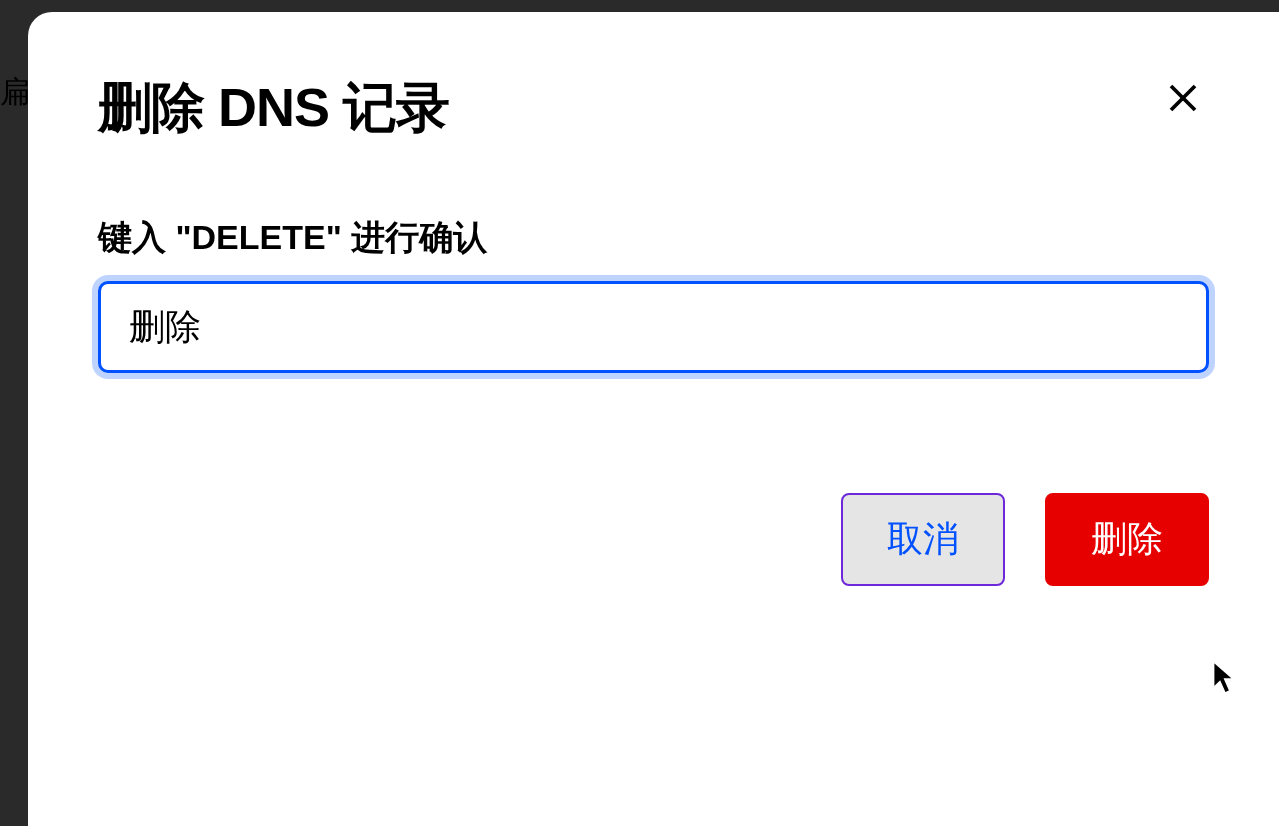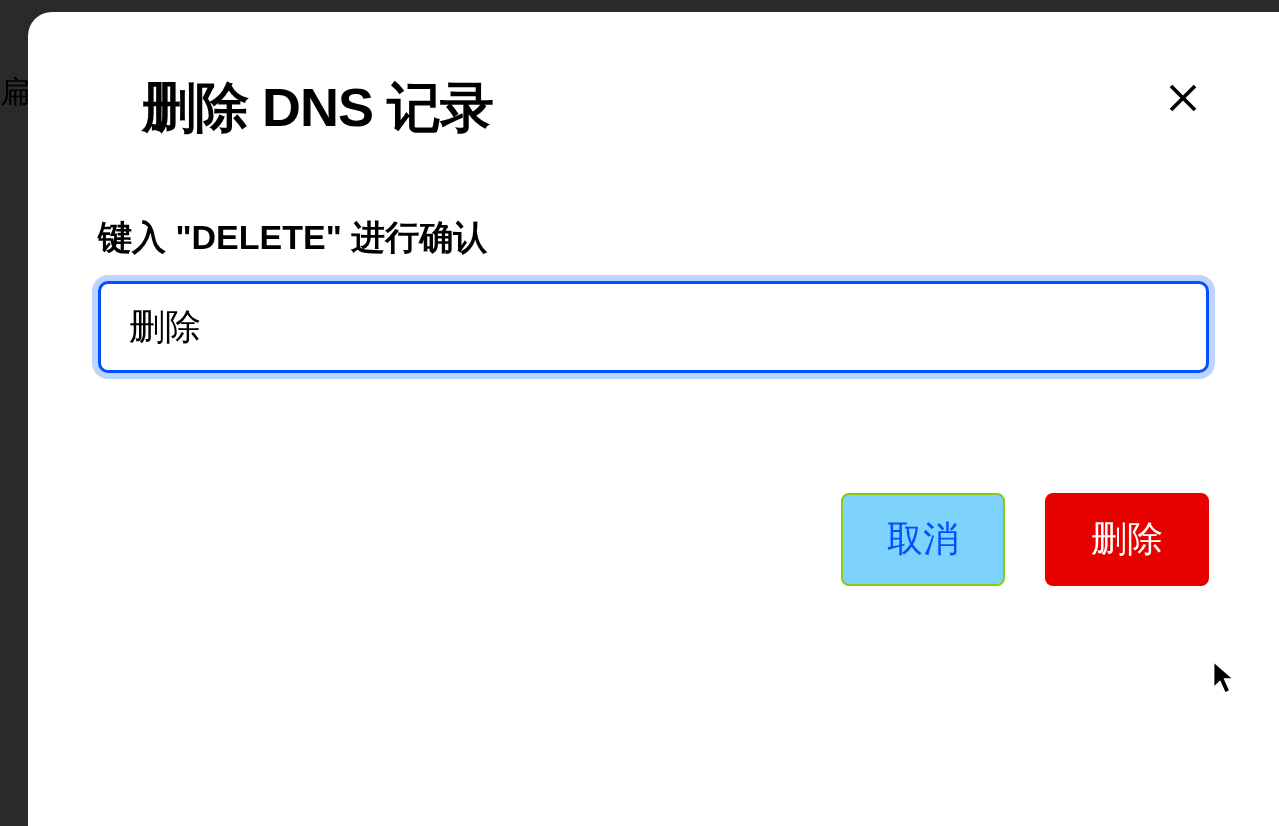--- a/index.html
+++ b/index.html
@@ -35,21 +35,20 @@
       justify-content: space-between;
       align-items: flex-start;
       margin-bottom: 70px;
     }
     
     .modal-title {
       font-size: 54px;
       font-weight: 700;
       color: #000;
       letter-spacing: -1px;
-      margin-left: 44px;
     }
     
     .close-button {
       background: none;
       border: none;
       cursor: pointer;
       padding: 8px;
       color: #000;
       display: flex;
       align-items: center;
@@ -108,23 +107,23 @@
     .btn {
       padding: 20px 44px;
       font-size: 36px;
       border-radius: 8px;
       cursor: pointer;
       font-family: inherit;
       font-weight: 400;
     }
     
     .btn-cancel {
-      background: #7dd3fc;
+      background: #e5e5e5;
       color: #0051ff;
-      border: 2px solid #84cc16;
+      border: 2px solid #6d28d9;
     }
     
     .btn-delete {
       background: #e60000;
       color: #fff;
       border: 2px solid #e60000;
     }
     
     .cursor {
       position: absolute;

